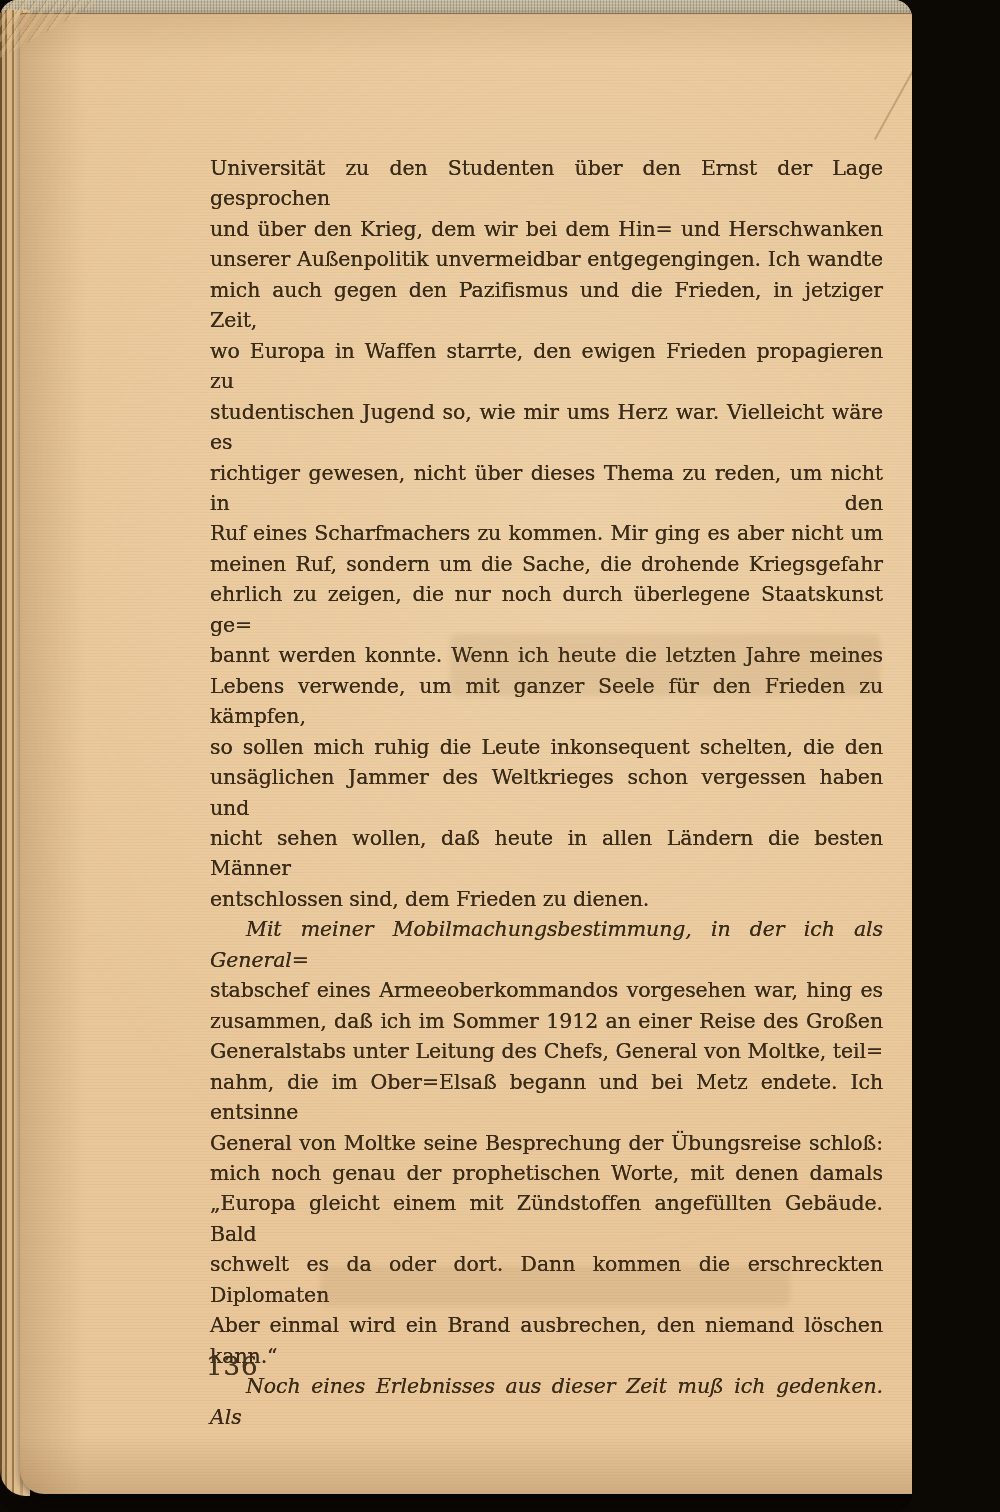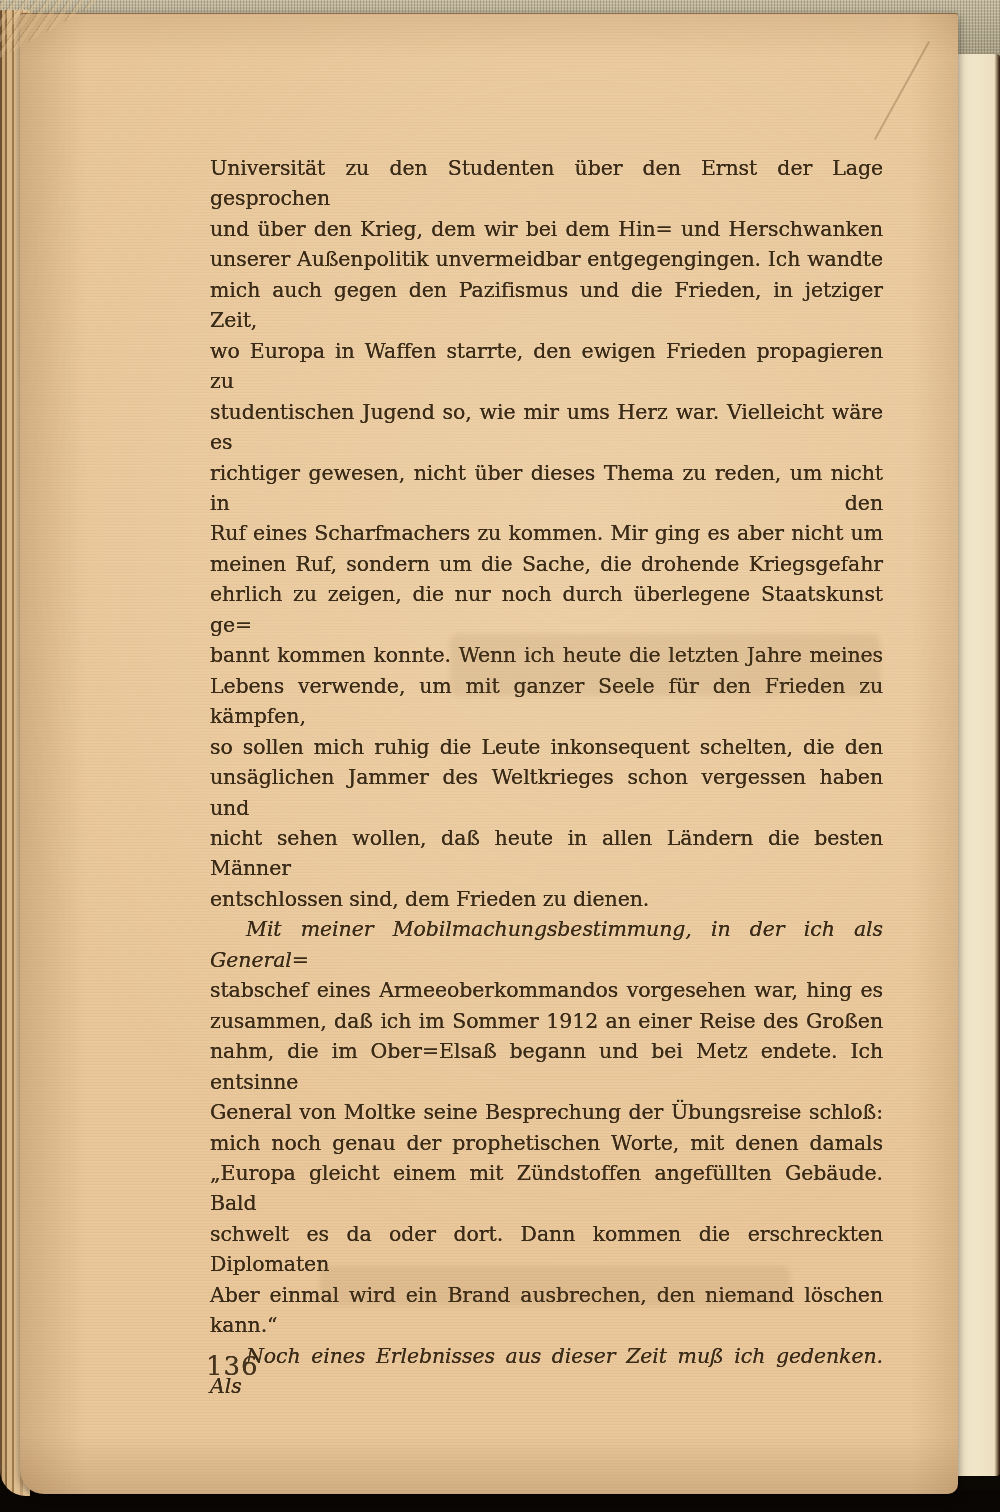--- a/index.html
+++ b/index.html
@@ -1,22 +1,23 @@
 <!DOCTYPE html>
 <html lang="de" style="--background: #0c0804; --paper: #e9c79a; --ink: #3a2b18; --next-page: #f2e6ca; --cloth: #b2a88d; --page-number-ink: #46341e;"><head>
 <meta charset="utf-8">
 <style>
   html, body { margin: 0; padding: 0; background: #0c0804; }
   .scene {
     position: relative;
-    width: 1000px;
+    width: 912px;
     height: 1512px;
     overflow: hidden;
     background: var(--background, #0c0804);
     font-family: "DejaVu Serif", serif;
+    border-radius: 18px;
   }
 
   
   .cloth {
     position: absolute; left: 0; top: 0; width: 100%; height: 58px;
     background-color: var(--cloth, #b2a88d);
     background-image:
       repeating-linear-gradient(0deg, rgba(255,255,255,.18) 0 1px, rgba(0,0,0,0) 1px 3px),
       repeating-linear-gradient(90deg, rgba(70,60,40,.25) 0 1px, rgba(0,0,0,0) 1px 3px),
       linear-gradient(180deg, #c3b99e, #a39a7f);
@@ -131,31 +132,32 @@
           <div class="line">Universität zu den Studenten über den Ernst der Lage gesprochen</div>
           <div class="line">und über den Krieg, dem wir bei dem Hin= und Herschwanken</div>
           <div class="line">unserer Außenpolitik unvermeidbar entgegengingen. Ich wandte</div>
           <div class="line">mich auch gegen den Pazifismus und die Frieden, in jetziger Zeit,</div>
           <div class="line">wo Europa in Waffen starrte, den ewigen Frieden propagieren zu</div>
           <div class="line">studentischen Jugend so, wie mir ums Herz war. Vielleicht wäre es</div>
           <div class="line">richtiger gewesen, nicht über dieses Thema zu reden, um nicht in den</div>
           <div class="line">Ruf eines Scharfmachers zu kommen. Mir ging es aber nicht um</div>
           <div class="line">meinen Ruf, sondern um die Sache, die drohende Kriegsgefahr</div>
           <div class="line">ehrlich zu zeigen, die nur noch durch überlegene Staatskunst ge=</div>
-          <div class="line">bannt kommen konnte. Wenn ich heute die letzten Jahre meines</div>
+          <div class="line">bannt werden konnte. Wenn ich heute die letzten Jahre meines</div>
           <div class="line">Lebens verwende, um mit ganzer Seele für den Frieden zu kämpfen,</div>
           <div class="line">so sollen mich ruhig die Leute inkonsequent schelten, die den</div>
           <div class="line">unsäglichen Jammer des Weltkrieges schon vergessen haben und</div>
           <div class="line">nicht sehen wollen, daß heute in allen Ländern die besten Männer</div>
           <div class="line last">entschlossen sind, dem Frieden zu dienen.</div>
         </div>
       <div class="para indent">
           <div class="line">Mit meiner Mobilmachungsbestimmung, in der ich als General=</div>
           <div class="line">stabschef eines Armeeoberkommandos vorgesehen war, hing es</div>
           <div class="line">zusammen, daß ich im Sommer 1912 an einer Reise des Großen</div>
+          <div class="line">Generalstabs unter Leitung des Chefs, General von Moltke, teil=</div>
           <div class="line">nahm, die im Ober=Elsaß begann und bei Metz endete. Ich entsinne</div>
           <div class="line">General von Moltke seine Besprechung der Übungsreise schloß:</div>
           <div class="line">mich noch genau der prophetischen Worte, mit denen damals</div>
           <div class="line">„Europa gleicht einem mit Zündstoffen angefüllten Gebäude. Bald</div>
           <div class="line">schwelt es da oder dort. Dann kommen die erschreckten Diplomaten</div>
           <div class="line last">Aber einmal wird ein Brand ausbrechen, den niemand löschen kann.“</div>
         </div>
       <div class="para indent">
           <div class="line">Noch eines Erlebnisses aus dieser Zeit muß ich gedenken. Als</div>
         </div>

